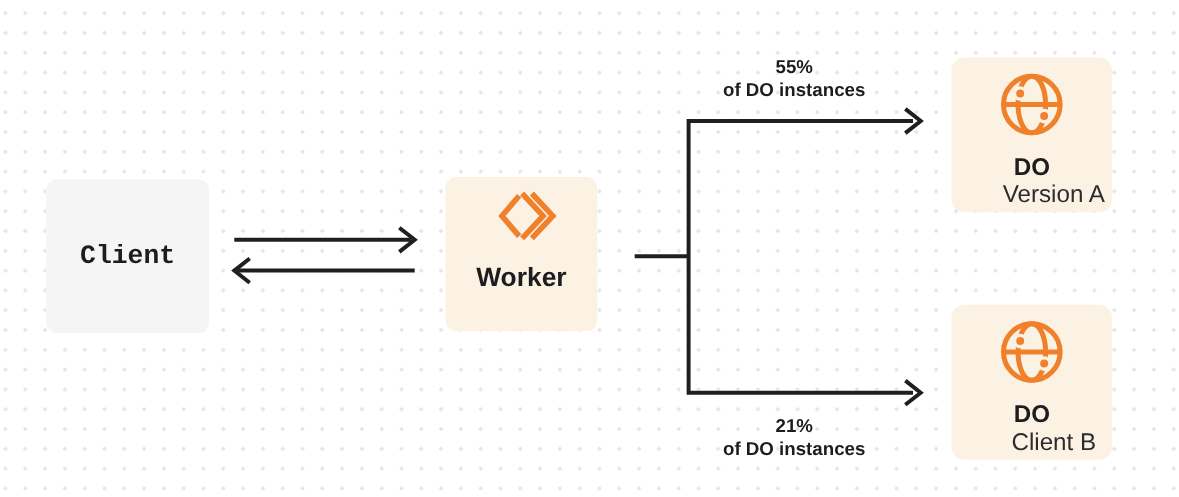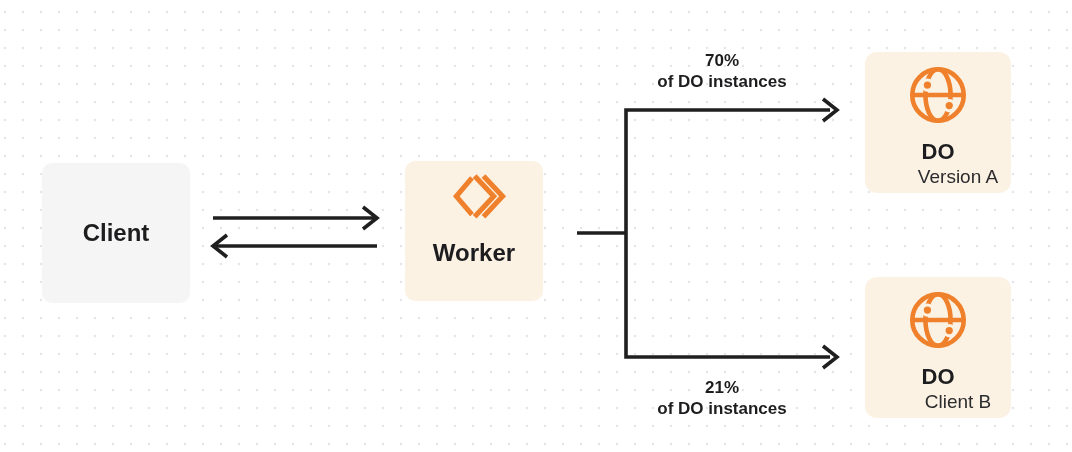--- a/index.html
+++ b/index.html
@@ -46,21 +46,21 @@
     flex-direction:column;
     align-items:center;
     justify-content:center;
     border-radius:10px;
   }
   .client-box{
     left:42px;top:163px;width:148px;height:140px;
     background:var(--color-gray_box);
   }
   .client-label{
-    font-size:24px;font-weight:bold;color:var(--color-text_primary);
+    font-size:24px;font-weight:bold;color:var(--color-text_primary);font-family:Liberation Mono, monospace;
   }
   .worker-box{
     left:405px;top:161px;width:138px;height:140px;
     background:var(--color-cream_box);
     justify-content:flex-start;
     padding-top:2px;
   }
   .worker-icon{width:68px;height:68px;display:block;}
   .worker-icon path{
     stroke:var(--color-orange);
@@ -90,21 +90,21 @@
   }
   .globe-icon .halo{fill:var(--color-cream_box);}
   .globe-icon .dot{fill:var(--color-orange);}
   .do-title{
     margin-top:12px;
     font-size:22px;font-weight:bold;line-height:24px;
     color:var(--color-text_primary);
   }
   .do-sub{
     margin-top:1px;
-    font-size:19px;line-height:23px;
+    font-size:22px;line-height:23px;
     color:var(--color-text_secondary);
     margin-left:40px;
   }
   .branch-label{
     position:absolute;
     width:220px;
     text-align:center;
     font-size:17px;
     font-weight:bold;
     line-height:21px;
@@ -170,21 +170,21 @@
       <circle class="halo" cx="34" cy="35" r="10"></circle>
       <circle class="dot" cx="34" cy="35" r="5.5"></circle>
       <circle class="halo" cx="67" cy="66" r="10"></circle>
       <circle class="dot" cx="67" cy="66" r="5.5"></circle>
     </svg>
     <span class="do-title">DO</span>
     <span class="do-sub">Client B</span>
   </div>
 
   <div class="branch-label label-top">
-    <div>70%</div>
+    <div>55%</div>
     <div>of DO instances</div>
   </div>
   <div class="branch-label label-bottom">
     <div>21%</div>
     <div>of DO instances</div>
   </div>
 
 </div>
 
 </body></html>

